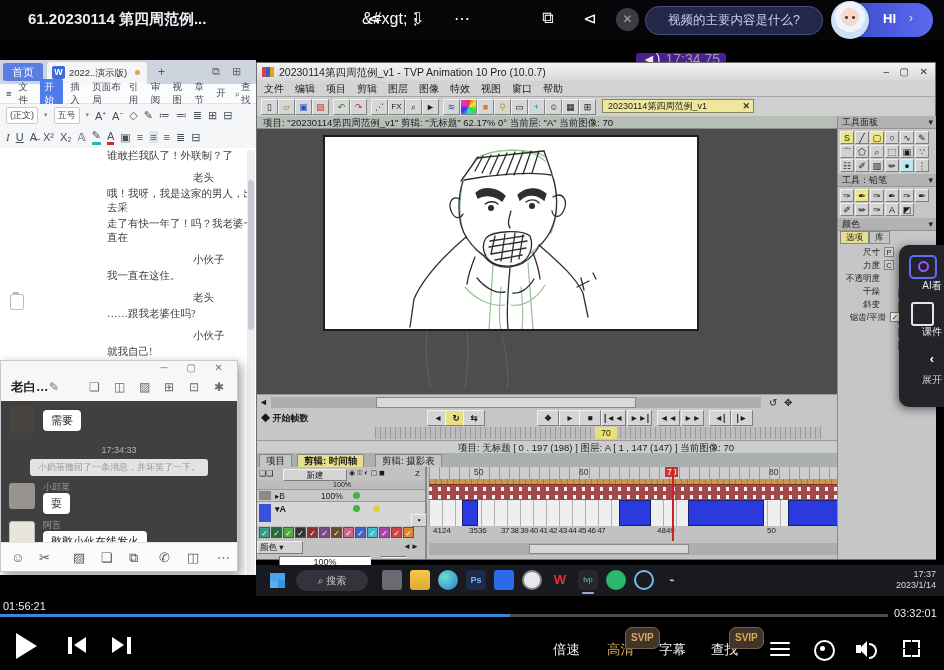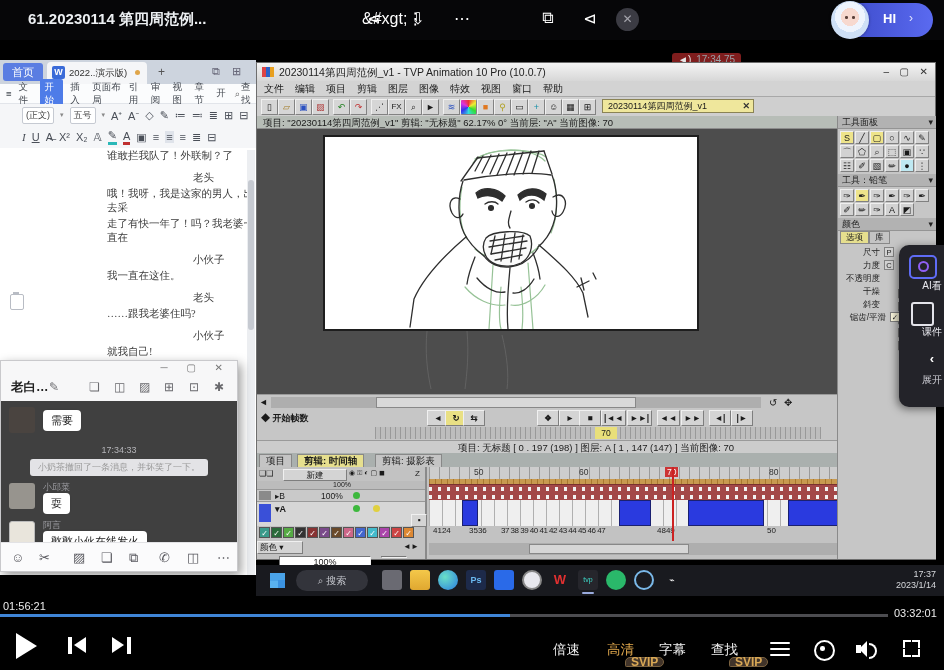--- a/index.html
+++ b/index.html
@@ -16,40 +16,40 @@
   .t-pill{position:absolute;left:645px;top:6px;width:176px;height:27px;border-radius:14px;
     background:#23284a;border:1px solid #474f82;color:#c9cdec;font-size:12.5px;line-height:27px;text-align:center;}
   .t-user{position:absolute;left:833px;top:3px;width:100px;height:34px;border-radius:17px;
     background:linear-gradient(90deg,#3947c5,#5a6af0);}
   .t-avatar{position:absolute;left:-2px;top:-2px;width:38px;height:38px;border-radius:50%;
     background:radial-gradient(circle at 50% 42%,#f7d9cf 0 9px,#eef4fd 9px 15px,#cfe0f6 15px);box-shadow:0 0 3px rgba(0,0,0,.4);}
   .t-avatar i{position:absolute;width:2.5px;height:2.5px;background:#5a4038;border-radius:50%;top:15px;}
   .t-hi{position:absolute;left:50px;top:8px;color:#fff;font-size:13px;font-weight:bold;}
   .t-chev{position:absolute;left:76px;top:8px;color:#dfe3ff;font-size:12px;}
   
-  .rec-pill{position:absolute;left:672px;top:53px;height:13px;background:#7f1d1d;border-radius:3px;
-    color:#9aa0a6;font-size:10px;line-height:13px;padding:0 6px;}
+  .rec-pill{position:absolute;left:636px;top:53px;height:13px;background:#4c1d95;border-radius:3px;
+    color:#9aa0a6;font-size:14px;line-height:13px;padding:0 6px;}
   .rec-pill b{color:#e8e8e8;font-weight:normal;margin-right:5px;}
   
   .wps{position:absolute;left:0;top:60px;width:256px;height:515px;background:#f5f6f8;z-index:1;}
   .wps-tabs{position:absolute;left:0;top:0;width:100%;height:24px;background:#cdd4de;}
   .wps-home{position:absolute;left:3px;top:3px;width:40px;height:18px;background:#5a7de2;color:#fff;
     font-size:11px;line-height:18px;text-align:center;border-radius:3px;}
   .wps-tab{position:absolute;left:47px;top:2px;width:100px;height:22px;background:#f5f6f8;border-radius:4px 4px 0 0;}
   .wps-w{position:absolute;left:5px;top:4px;width:13px;height:13px;background:#3a6bd8;color:#fff;font-size:9px;
     font-weight:bold;text-align:center;line-height:13px;border-radius:2px;}
   .wps-tab span{position:absolute;left:22px;top:5px;font-size:9.5px;color:#333;}
   .wps-dot{position:absolute;left:88px;top:8px;width:5px;height:5px;border-radius:50%;background:#e0a64a;}
   .wps-menu{position:absolute;left:0;top:24px;width:100%;height:20px;background:#fbfcfd;
     border-bottom:1px solid #e2e5ea;display:flex;align-items:center;gap:7px;padding-left:6px;box-sizing:border-box;
     font-size:9.5px;color:#454a52;}
   .wps-menu .on{background:#4e7ce8;color:#fff;padding:2px 4px;border-radius:2px;}
   .wps-find{margin-left:2px;color:#666;}
   .wps-row{position:absolute;left:0;width:100%;height:22px;display:flex;align-items:center;gap:6px;
-    padding-left:22px;box-sizing:border-box;color:#555;font-size:10px;background:#f5f6f8;}
+    padding-left:6px;box-sizing:border-box;color:#555;font-size:10px;background:#f5f6f8;}
   .wbox{border:1px solid #c6cad2;background:#fff;border-radius:2px;font-size:9px;color:#444;padding:1px 3px;}
   .wg{font-size:11px;color:#4a4f58;}
   .hl-teal{border-bottom:3px solid #2ab8b8;}
   .hl-red{border-bottom:3px solid #c03030;}
   .wps-doc{position:absolute;left:0;top:88px;width:100%;height:427px;background:#fff;overflow:hidden;
     font-family:"Liberation Serif",serif;font-size:10.5px;color:#3b3b3b;}
   .dg{margin:2px 0 2px 107px;line-height:14px;}
   .sp{margin:8px 0 2px 193px;line-height:14px;}
   .paste{position:absolute;left:10px;top:146px;width:12px;height:14px;border:1px solid #b8bcc4;border-radius:2px;background:#fff;}
   .paste:after{content:"";position:absolute;left:2px;top:-3px;width:6px;height:3px;background:#b8bcc4;}
@@ -171,22 +171,22 @@
   
   .p-timeL{left:3px;top:600px;color:#ececec;font-size:11px;}
   .p-timeR{left:894px;top:607px;color:#ececec;font-size:11px;}
   .p-track{position:absolute;left:0;top:614px;width:888px;height:3px;background:#4c4c50;}
   .p-fill{position:absolute;left:0;top:0;height:3px;background:#3f85d6;}
   .p-play{position:absolute;left:16px;top:633px;width:0;height:0;border-left:21px solid #fff;
     border-top:13px solid transparent;border-bottom:13px solid transparent;}
   .p-bar{position:absolute;width:3.5px;height:17px;background:#fff;top:637px;}
   .p-tri{position:absolute;top:637px;width:0;height:0;border-top:8.5px solid transparent;border-bottom:8.5px solid transparent;}
   .p-lab{position:absolute;top:641px;font-size:13.5px;color:#f2f2f2;}
-  .svip{position:absolute;top:657px;background:#41342a;border:1px solid #7c6340;color:#d9a855;
-    font-size:12px;font-weight:bold;padding:0 5px;border-radius:7px 7px 7px 2px;line-height:8px;}
+  .svip{position:absolute;top:627px;background:#41342a;border:1px solid #7c6340;color:#d9a855;
+    font-size:10px;font-weight:bold;padding:6px 5px;border-radius:7px 7px 7px 2px;line-height:8px;}
   .p-list{position:absolute;left:770px;top:642px;width:20px;height:15px;}
   .p-list i{position:absolute;left:7px;width:13px;height:2.2px;background:#fff;box-shadow:-7px 0 0 #fff;border-radius:1px;}
   .p-rec{position:absolute;left:814px;top:640px;width:17px;height:17px;border:2.2px solid #fff;border-radius:50%;}
   .p-rec i{position:absolute;left:4.2px;top:4.2px;width:4.5px;height:4.5px;background:#fff;border-radius:50%;}
   .p-vol{position:absolute;left:856px;top:641px;}
   .p-vol .body{position:absolute;left:0;top:4px;width:5px;height:8px;background:#fff;}
   .p-vol .cone{position:absolute;left:3px;top:0;width:0;height:0;border-right:8px solid #fff;
     border-top:8px solid transparent;border-bottom:8px solid transparent;}
   .p-vol .w1{position:absolute;left:13px;top:2px;width:6px;height:12px;border:2px solid #fff;border-left:none;
     border-radius:0 8px 8px 0;}
@@ -204,20 +204,21 @@
 
   <div class="topbar">
     <div class="tx t-title">61.20230114 第四周范例...</div>
     <div class="t-ico" style="left:362px">&amp;#xgt;⋮</div>
     <div class="t-ico" style="left:362px">⋖</div>
     <div class="t-ico" style="left:406px">⇩</div>
     <div class="t-ico" style="left:450px">⋯</div>
     <div class="t-ico" style="left:536px">⧉</div>
     <div class="t-ico" style="left:578px">⊲</div>
     <div class="t-close">✕</div>
+    <div class="t-pill">视频的主要内容是什么?</div>
     <div class="t-user">
       <div class="t-avatar">
           <i style="left:14px"></i>
           <i style="left:21px"></i>
         </div>
       <div class="t-hi">HI</div>
       <div class="t-chev">›</div>
     </div>
   </div>
 

